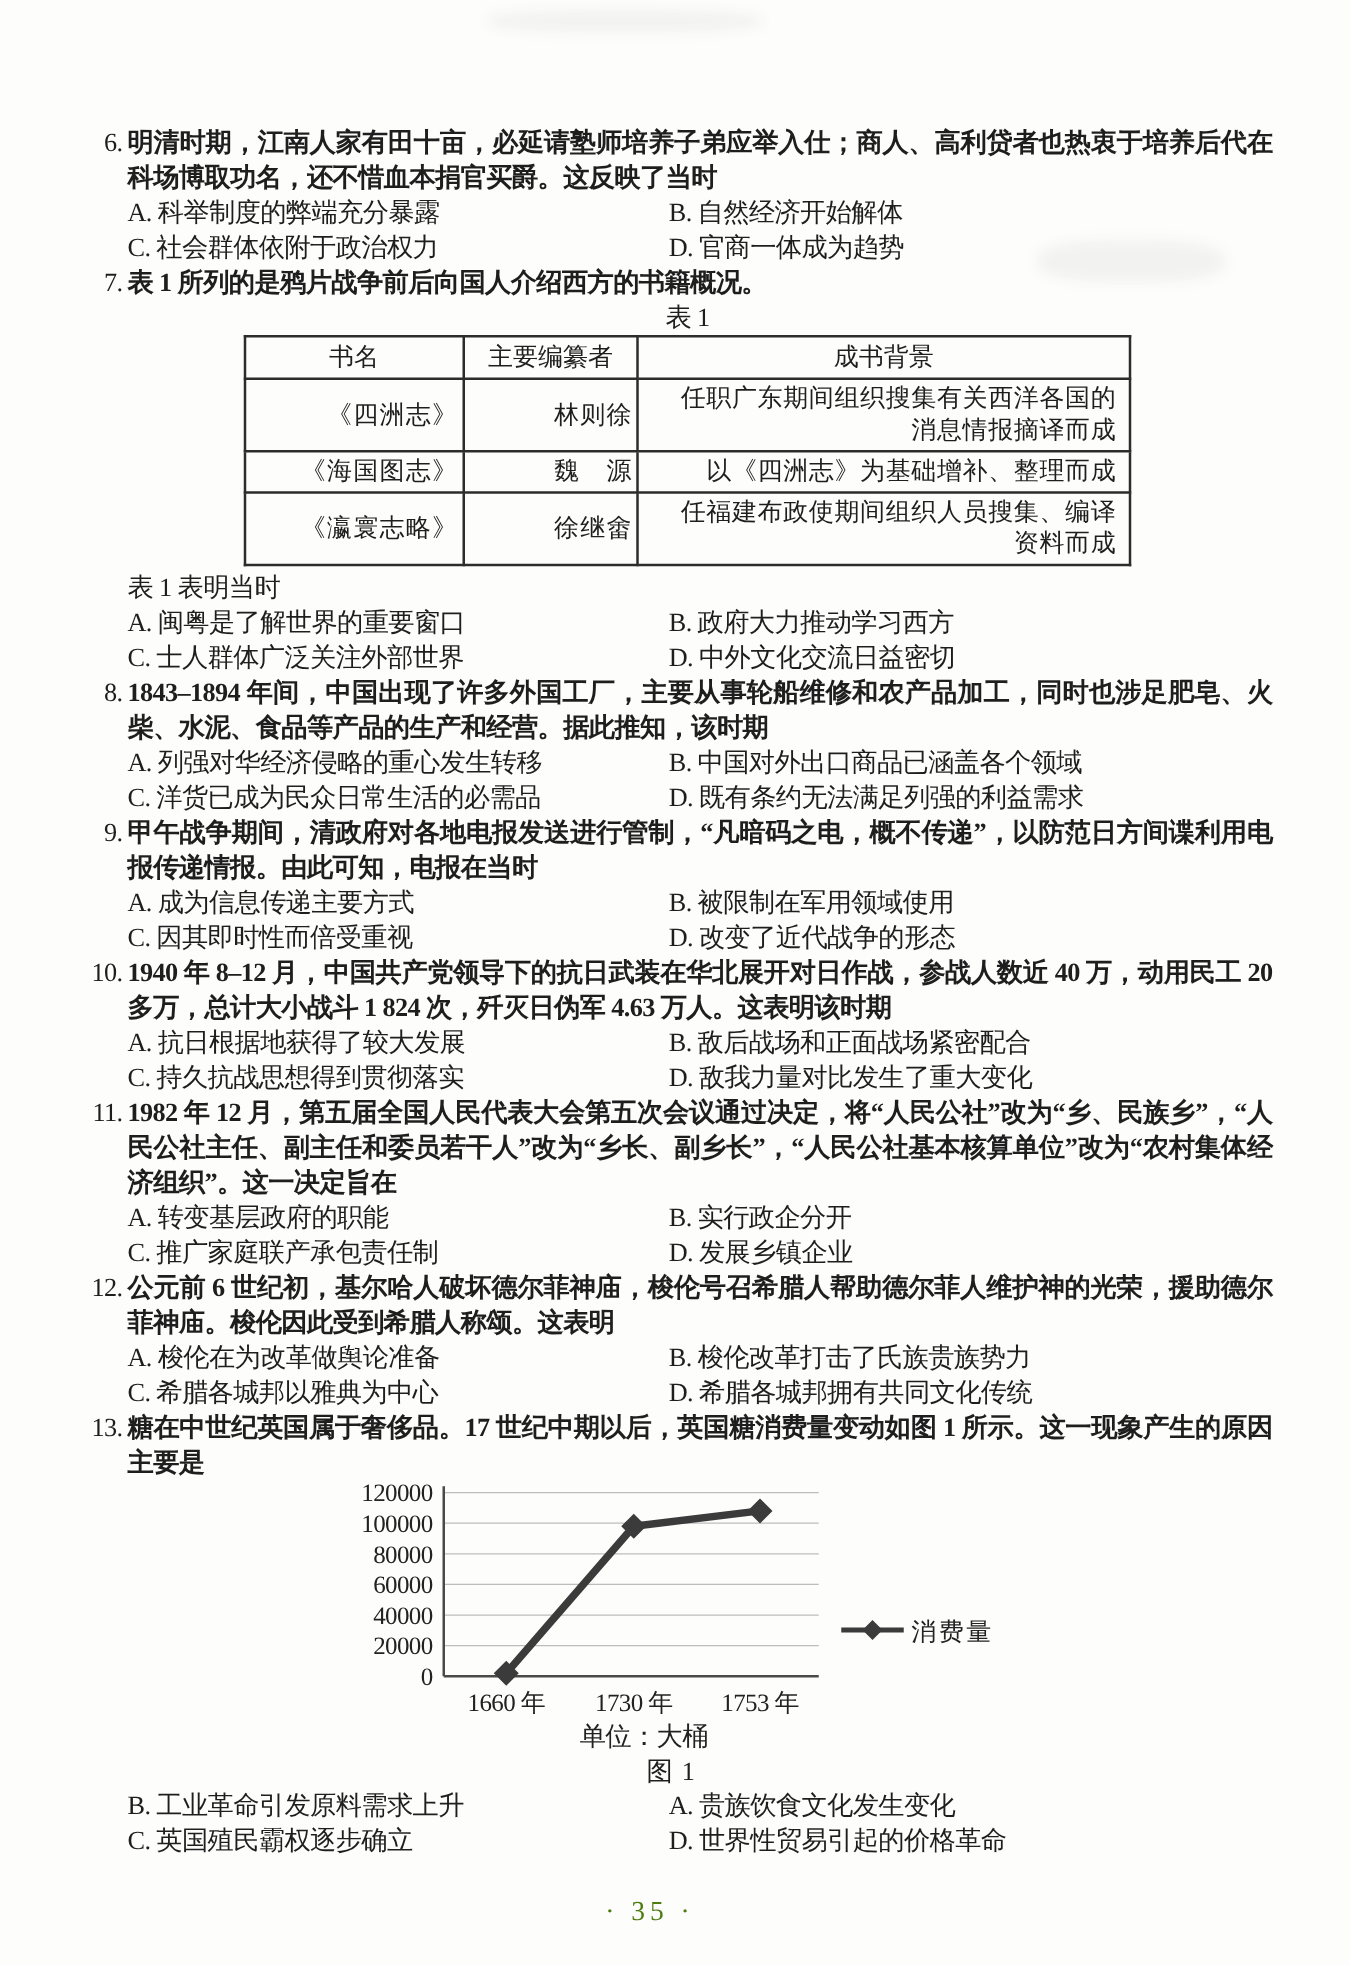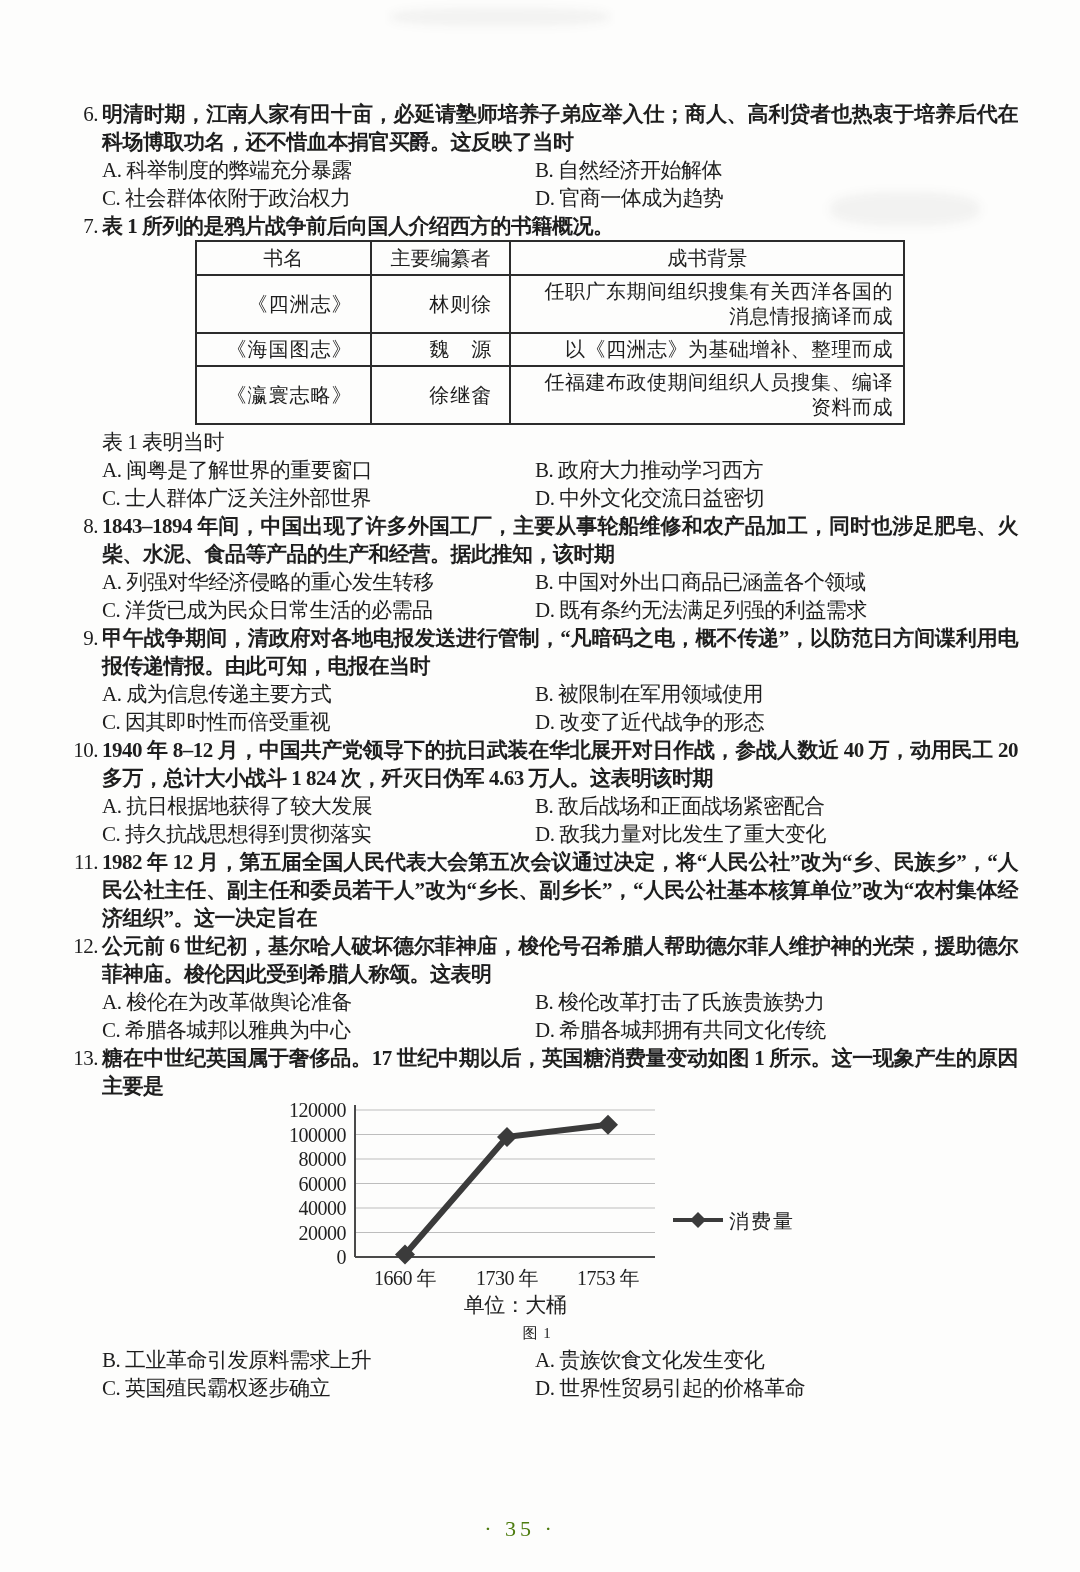--- a/index.html
+++ b/index.html
@@ -47,41 +47,41 @@
   table.tbl{
     border-collapse:collapse;
     width:710px;
     margin:0 0 3px 93px;
     font-size:20px;
     line-height:25px;
     letter-spacing:0;
   }
   table.tbl th, table.tbl td{
     border:2px solid #2c2c2c;
-    padding:2px 17px;
+    padding:2px 3px;
     text-align:center;
     font-weight:normal;
   }
   table.tbl th{height:28px;}
   table.tbl td.c0, table.tbl td.c1{letter-spacing:1px;text-align:right;}
   table.tbl td.c2{
     text-align:right;
     padding:3px 10px 3px 14px;
     letter-spacing:0.5px;
   }
   .col-0{width:175px;}
   .col-1{width:140px;}
   .col-2{width:395px;}
   
   .chart-wrap{margin-left:178px;line-height:0;}
   .fig-label{
     width:570px;
     margin-left:150px;
     text-align:center;
-    font-size:15px;
+    font-size:21px;
     line-height:26px;
     letter-spacing:1px;
   }
   .chart-text{font-family:"Liberation Serif","DejaVu Serif",serif;fill:#222;}
   
   .footer{
     position:absolute;
     left:0;right:40px;bottom:30px;
     text-align:center;
     font-size:22px;
@@ -104,20 +104,21 @@
         <div class="opts">
           <div class="opt">A. 科举制度的弊端充分暴露</div>
           <div class="opt">B. 自然经济开始解体</div>
           <div class="opt">C. 社会群体依附于政治权力</div>
           <div class="opt">D. 官商一体成为趋势</div>
         </div>
       </div>
       <div class="q">
         <span class="q-num">7.</span>
         <div class="q-stem">表 1 所列的是鸦片战争前后向国人介绍西方的书籍概况。</div>
+        <div class="tbl-cap">表 1</div>
         <table class="tbl">
           <colgroup>
             <col class="col-0">
             <col class="col-1">
             <col class="col-2">
           </colgroup>
           <thead>
             <tr>
               <th>书名</th>
               <th>主要编纂者</th>
@@ -176,20 +177,26 @@
         <div class="opts">
           <div class="opt">A. 抗日根据地获得了较大发展</div>
           <div class="opt">B. 敌后战场和正面战场紧密配合</div>
           <div class="opt">C. 持久抗战思想得到贯彻落实</div>
           <div class="opt">D. 敌我力量对比发生了重大变化</div>
         </div>
       </div>
       <div class="q">
         <span class="q-num">11.</span>
         <div class="q-stem">1982 年 12 月，第五届全国人民代表大会第五次会议通过决定，将“人民公社”改为“乡、民族乡”，“人民公社主任、副主任和委员若干人”改为“乡长、副乡长”，“人民公社基本核算单位”改为“农村集体经济组织”。这一决定旨在</div>
+        <div class="opts">
+          <div class="opt">A. 转变基层政府的职能</div>
+          <div class="opt">B. 实行政企分开</div>
+          <div class="opt">C. 推广家庭联产承包责任制</div>
+          <div class="opt">D. 发展乡镇企业</div>
+        </div>
       </div>
       <div class="q">
         <span class="q-num">12.</span>
         <div class="q-stem">公元前 6 世纪初，基尔哈人破坏德尔菲神庙，梭伦号召希腊人帮助德尔菲人维护神的光荣，援助德尔菲神庙。梭伦因此受到希腊人称颂。这表明</div>
         <div class="opts">
           <div class="opt">A. 梭伦在为改革做舆论准备</div>
           <div class="opt">B. 梭伦改革打击了氏族贵族势力</div>
           <div class="opt">C. 希腊各城邦以雅典为中心</div>
           <div class="opt">D. 希腊各城邦拥有共同文化传统</div>
         </div>

